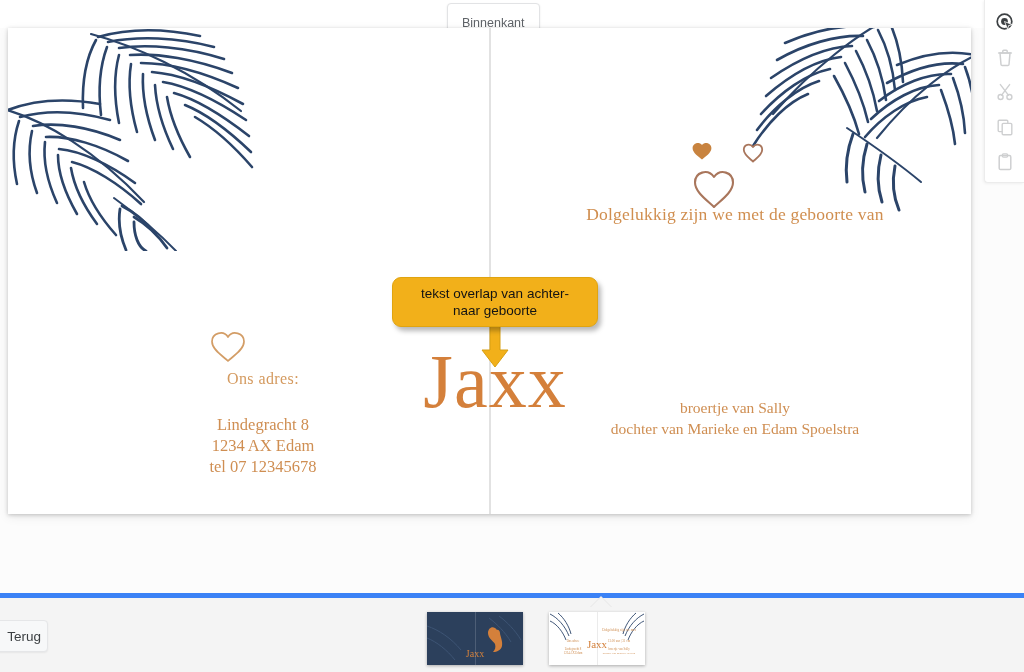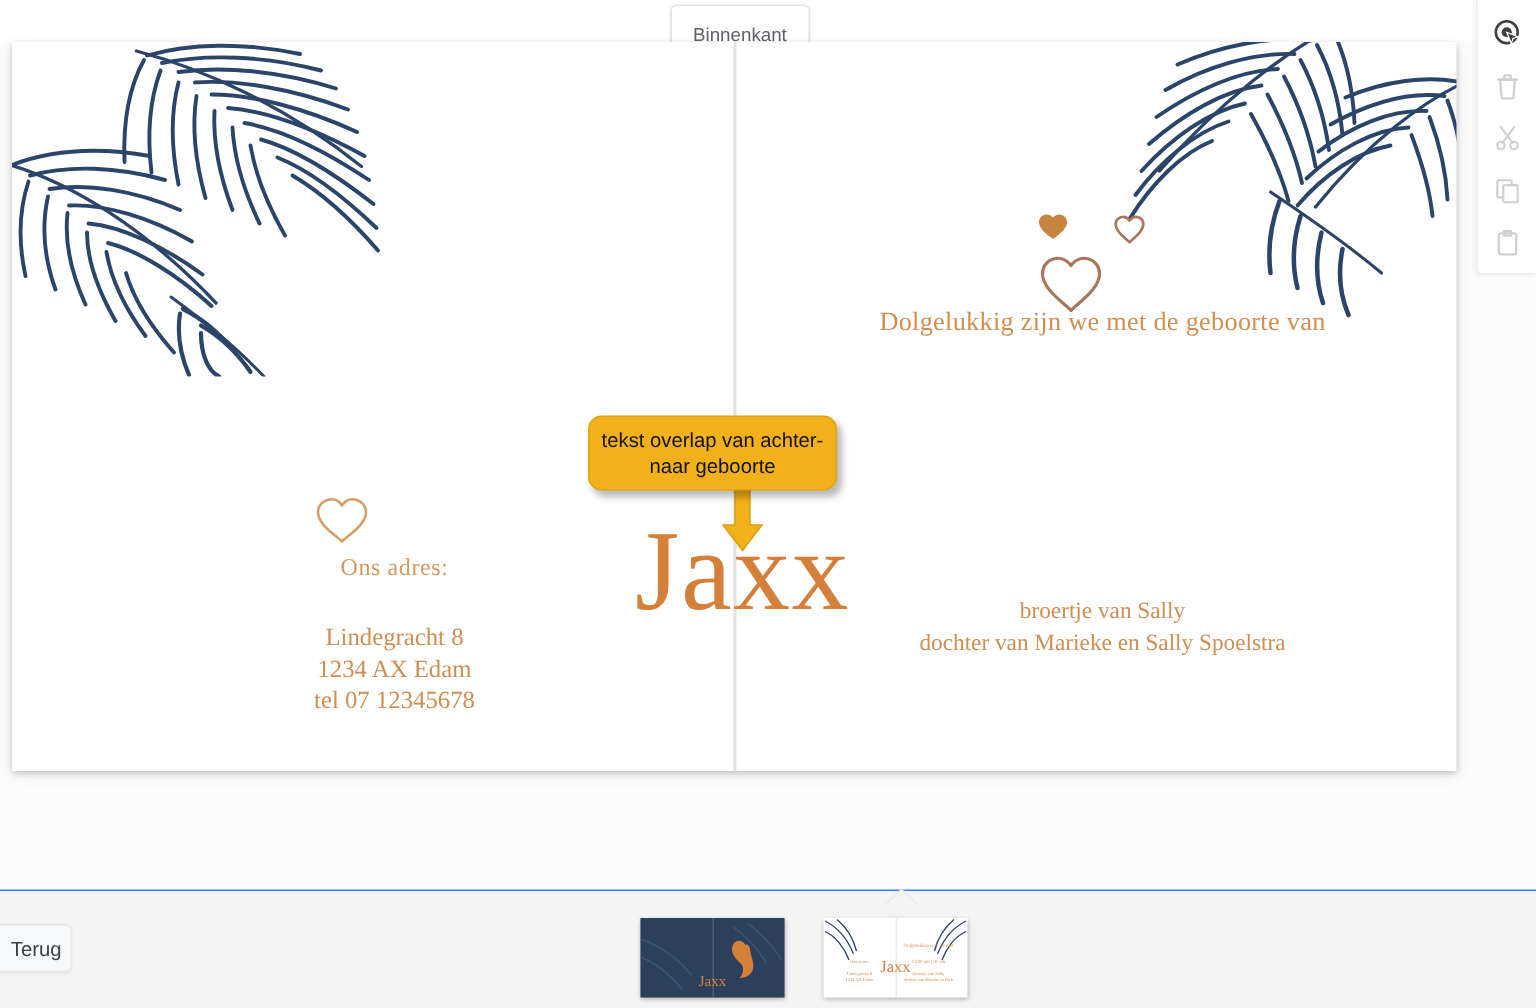--- a/index.html
+++ b/index.html
@@ -103,21 +103,21 @@
     letter-spacing: 1px;
   }
 
   
   .hearts { position: absolute; left: 660px; top: 105px; width: 120px; height: 75px; }
   .heart-left { position: absolute; left: 200px; top: 300px; width: 40px; height: 34px; }
 
   
   .callout {
     position: absolute; left: 392px; top: 249px;
-    width: 166px; height: 50px;
+    width: 206px; height: 50px;
     background: #f2b01a;
     border: 1px solid #e0a410;
     border-radius: 9px;
     box-shadow: 3px 4px 5px rgba(0,0,0,0.28);
     display: flex; align-items: center; justify-content: center;
     z-index: 25;
   }
   .callout-text {
     color: #131313; font-size: 13.5px; line-height: 17px; text-align: center;
     font-family: "Liberation Sans", sans-serif;
@@ -129,21 +129,21 @@
 
   
   .bottom-controls {
     position: absolute; left: 0; top: 520px; width: 1024px; height: 72px;
   }
 
   
   .filmstrip {
     position: absolute; left: 0; top: 593px; width: 1024px; height: 79px;
     background: #f4f4f4;
-    border-top: 1px solid #3b82f6;
+    border-top: 5px solid #3b82f6;
   }
   .notch {
     position: absolute; left: 590px; top: -1px;
     width: 0; height: 0;
     border-left: 11px solid transparent;
     border-right: 11px solid transparent;
     border-bottom: 11px solid #f4f4f4;
     filter: drop-shadow(0 -1px 0 #e6e6e6);
   }
   .terug {
@@ -327,21 +327,21 @@
       </svg>
 
       <svg class="hearts" viewBox="0 0 120 75">
         <path d="M34 12 c-3.4 -4 -9.4 -1.6 -9.4 3.2 c0 4.6 6.4 8.8 9.4 11.2 c3 -2.4 9.4 -6.6 9.4 -11.2 c0 -4.8 -6 -7.2 -9.4 -3.2 Z" fill="#c8833f" stroke="none"></path>
         <path d="M46 44 c-6.5 -9 -19 -4.5 -19 5.5 c0 10.5 14.6 19.5 19 24.5 c4.4 -5 19 -14 19 -24.5 c0 -10 -12.5 -14.5 -19 -5.5 Z" fill="none" stroke="#a9765c" stroke-width="2.1" stroke-linejoin="round"></path>
         <path d="M85 14 c-3.2 -4.4 -9.2 -2.2 -9.2 2.7 c0 5.1 6.8 9.4 9.2 11.8 c2.4 -2.4 9.2 -6.7 9.2 -11.8 c0 -4.9 -6 -7.1 -9.2 -2.7 Z" fill="none" stroke="#a9765c" stroke-width="1.8" stroke-linejoin="round"></path>
       </svg>
 
       <div class="ct dolgelukkig">Dolgelukkig zijn we met de geboorte van</div>
       <div class="ct rel1">broertje van Sally</div>
-      <div class="ct rel2">dochter van Marieke en Sally Spoelstra</div>
+      <div class="ct rel2">dochter van Marieke en Edam Spoelstra</div>
 
       <svg class="heart-left" viewBox="0 0 40 34">
         <path d="M20 9 c-4.6 -7.5 -16 -3.8 -16 4.4 c0 8.7 11.8 15.2 16 19.6 c4.2 -4.4 16 -10.9 16 -19.6 c0 -8.2 -11.4 -11.9 -16 -4.4 Z" fill="none" stroke="#d39d66" stroke-width="1.7" stroke-linejoin="round"></path>
       </svg>
 
       <div class="ct ons-adres">Ons adres:</div>
       <div class="ct addr">
         <div>Lindegracht 8</div>
         <div>1234 AX Edam</div>
         <div>tel  07 12345678</div>

